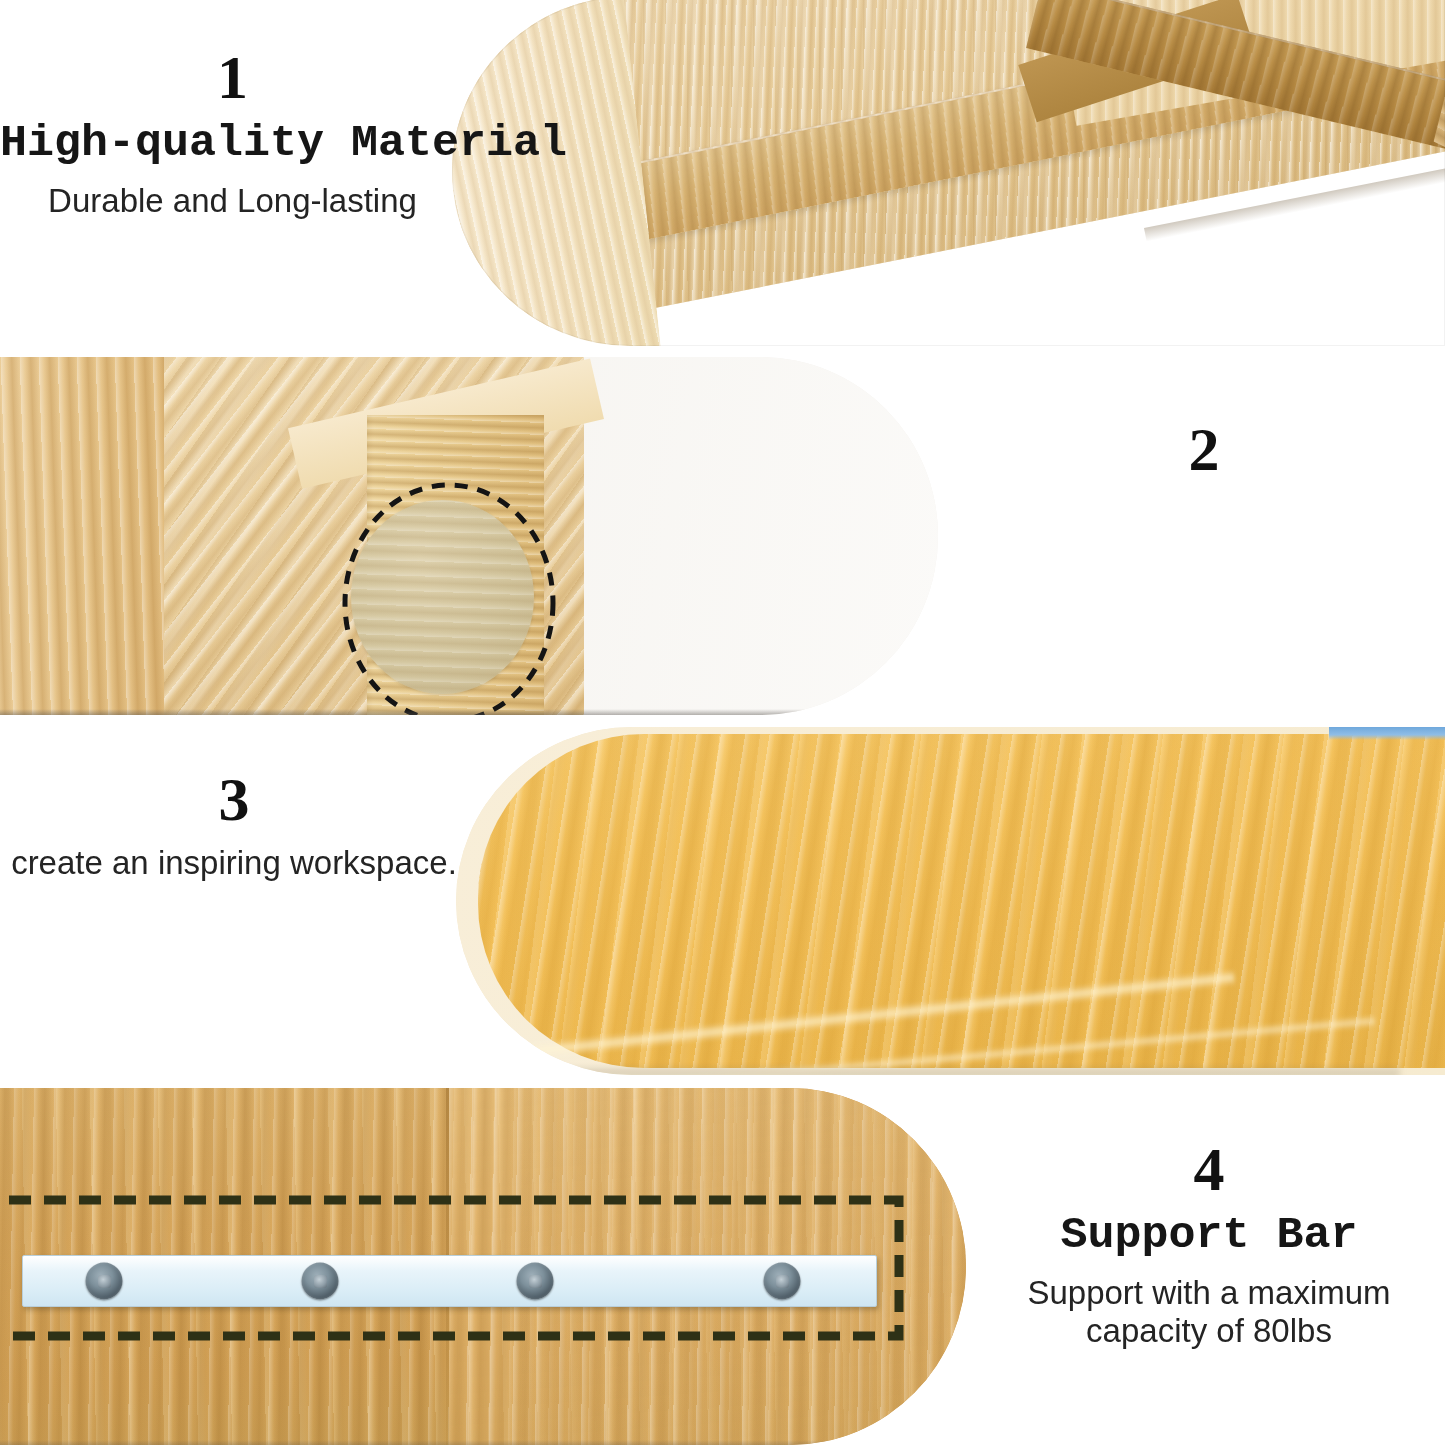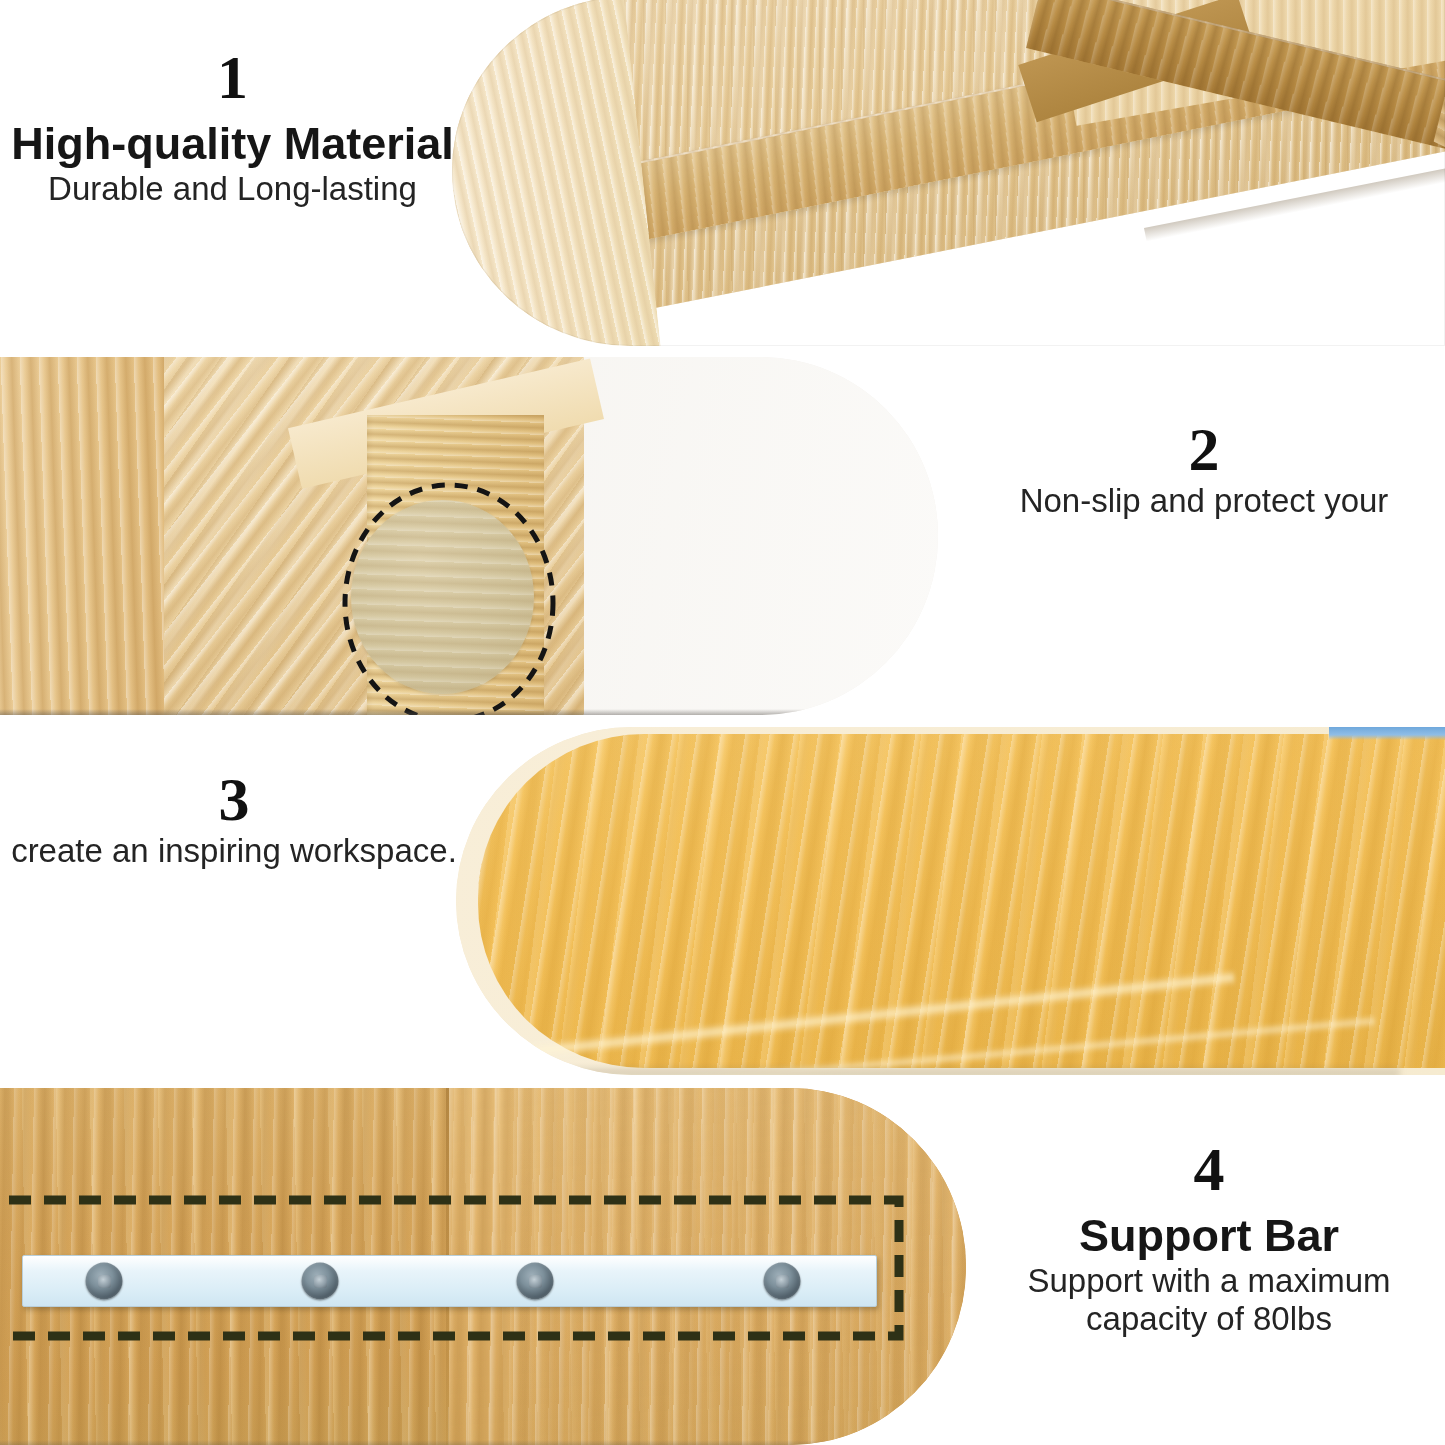--- a/index.html
+++ b/index.html
@@ -17,35 +17,35 @@
   .textblock{ position:absolute; text-align:center; color:#151515; }
   .num{
     font-family:"Liberation Serif", serif;
     font-weight:700;
     font-size:62px;
     line-height:1;
     color:#111;
     letter-spacing:0px;
   }
   .title{
-    font-family:Liberation Sans, sans-serif;
+    font-family:Liberation Mono, monospace;
     font-weight:700;
     font-size:45px;
     line-height:1.06;
     color:#161616;
     margin-top:12px;
     white-space:nowrap;
   }
   .desc{
     font-family:"Liberation Sans", sans-serif;
     font-weight:400;
     font-size:33px;
     line-height:1.16;
     color:#242424;
-    margin-top:2px;
+    margin-top:14px;
   }
 
   
   .panel{ position:absolute; overflow:hidden; }
 
   
   #panel1{
     left:452px; top:-4px; width:993px; height:350px;
     border-top-left-radius:180px 176px;
     border-bottom-left-radius:180px 176px;
@@ -361,21 +361,20 @@
     <svg id="p2-dash" viewBox="0 0 230 252">
       <ellipse cx="115" cy="126" rx="104" ry="118" fill="none" stroke="#141414" stroke-width="5" stroke-dasharray="13 10" stroke-linecap="butt"></ellipse>
     </svg>
 
     <div id="p2-shadowline"></div>
   </div>
 
   <div class="textblock" id="tb2">
     <div class="num">2</div>
     <div class="desc">
-      <div>Non-slip and protect your</div>
     </div>
   </div>
 
   <div class="panel" id="panel3">
     <div id="p3-border"></div>
     <div id="p3-wood"></div>
     <div id="p3-streak1"></div>
     <div id="p3-streak2"></div>
     <div id="p3-blue"></div>
     <div id="p3-shadow"></div>

